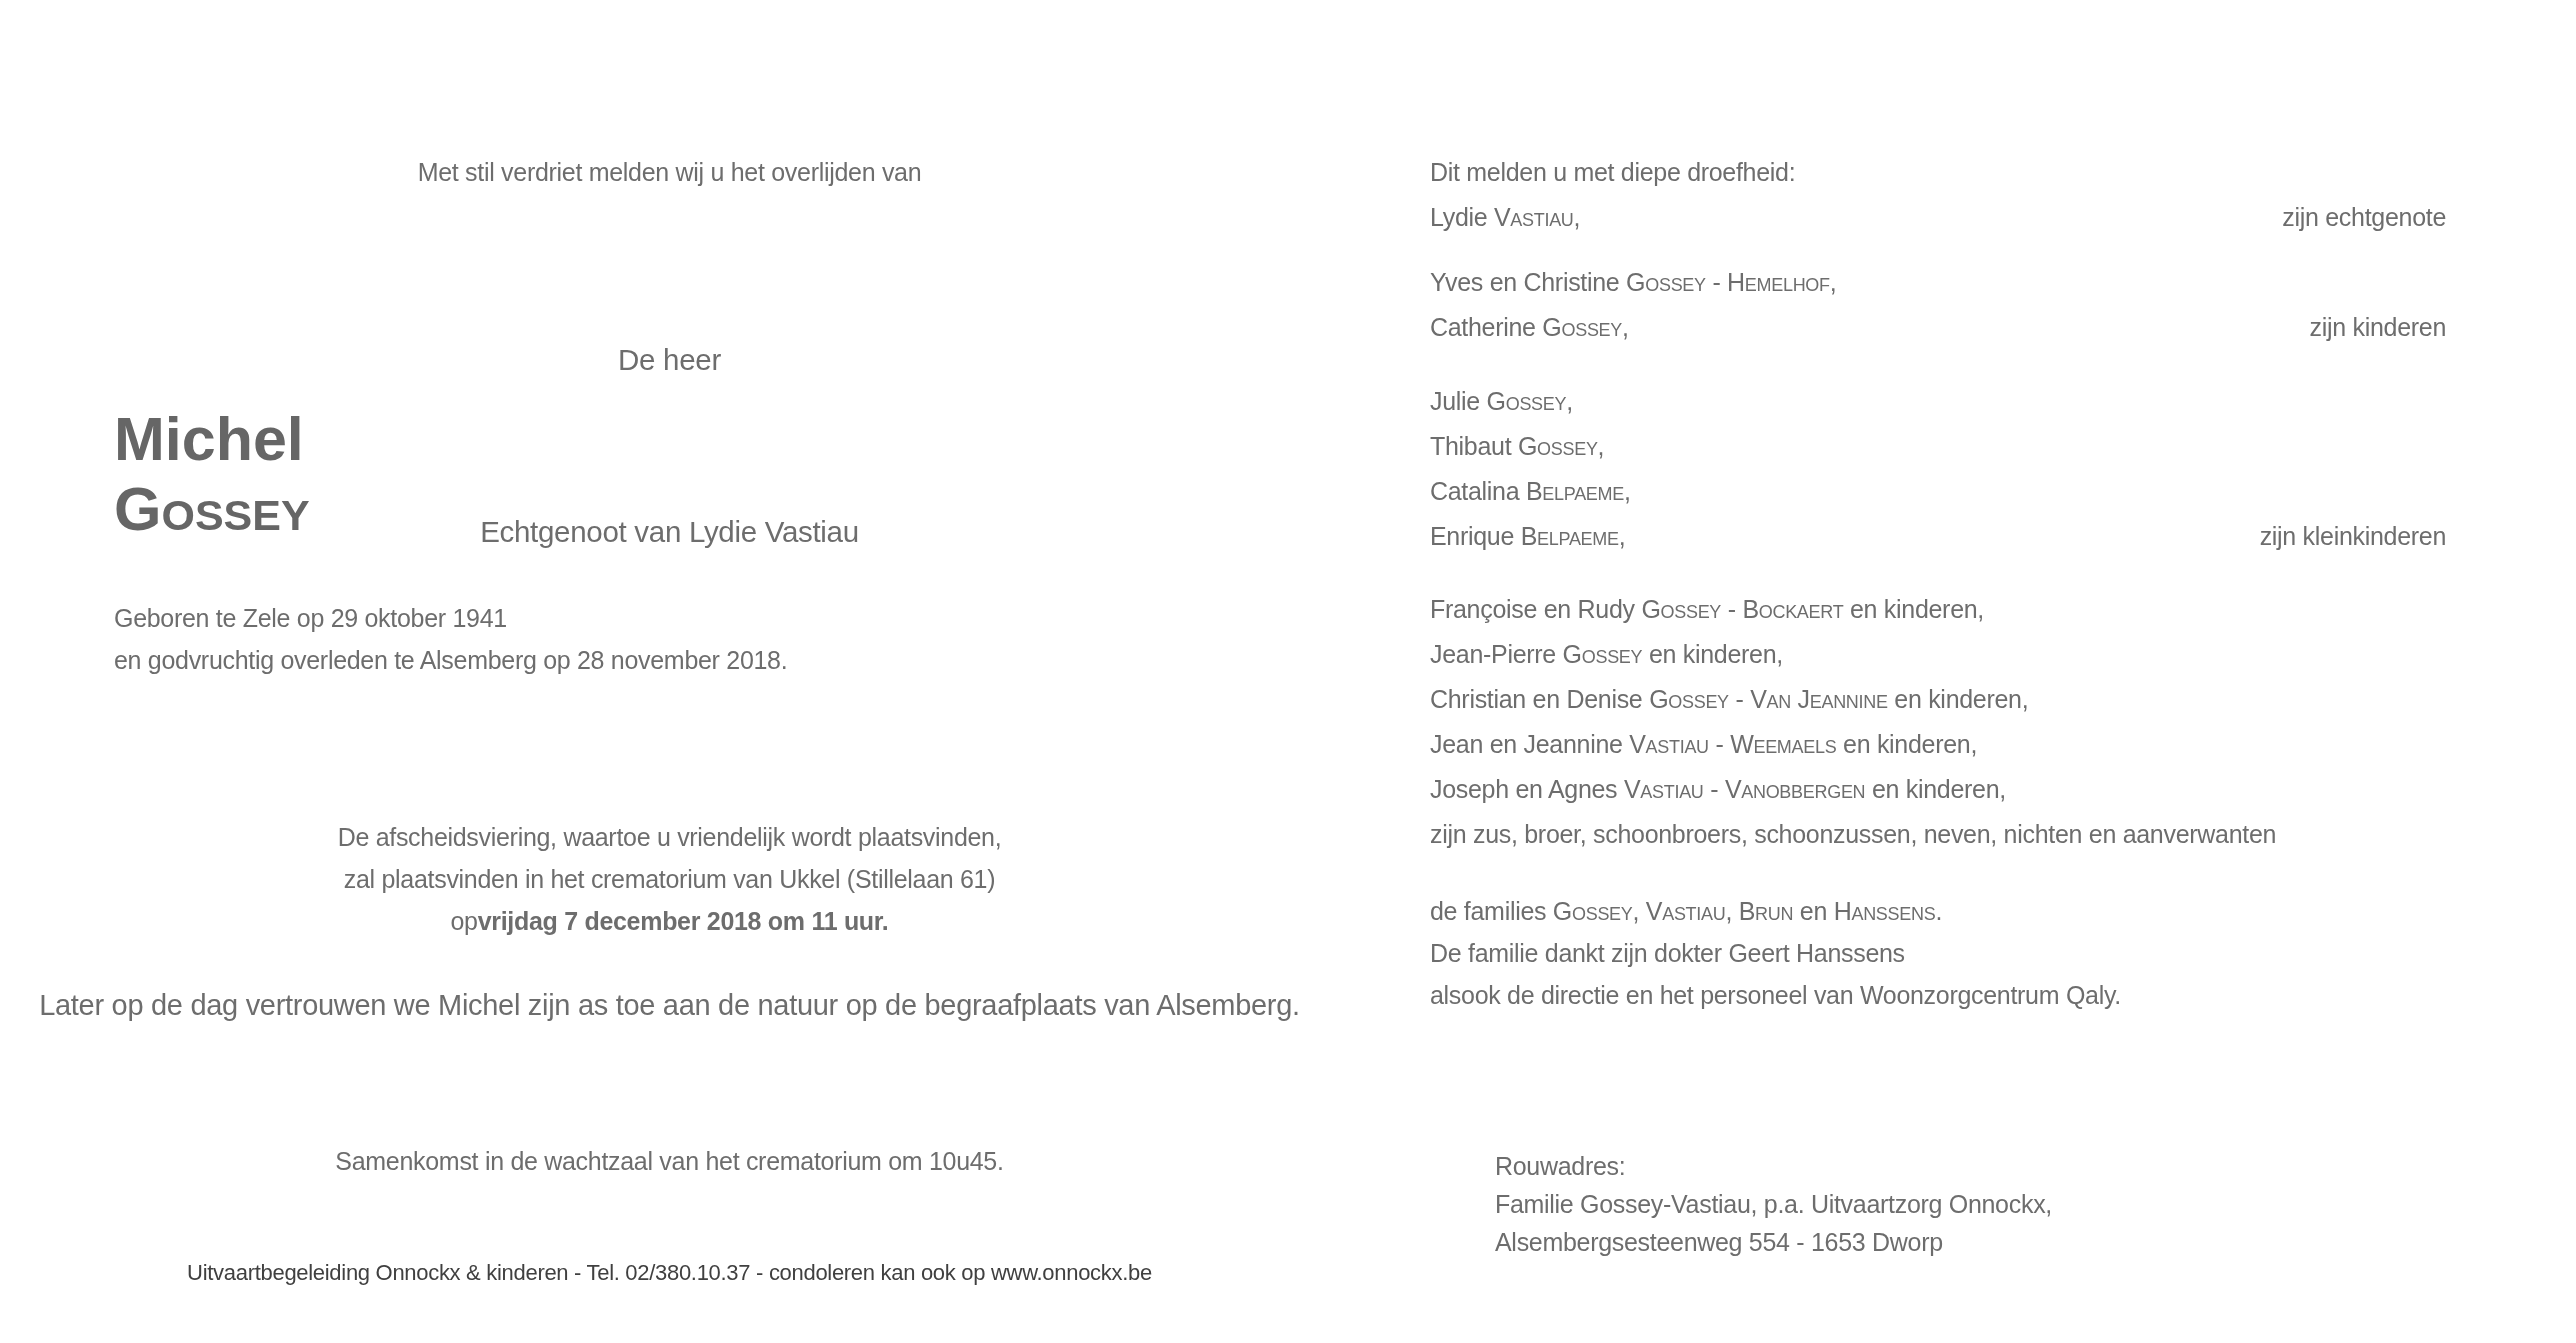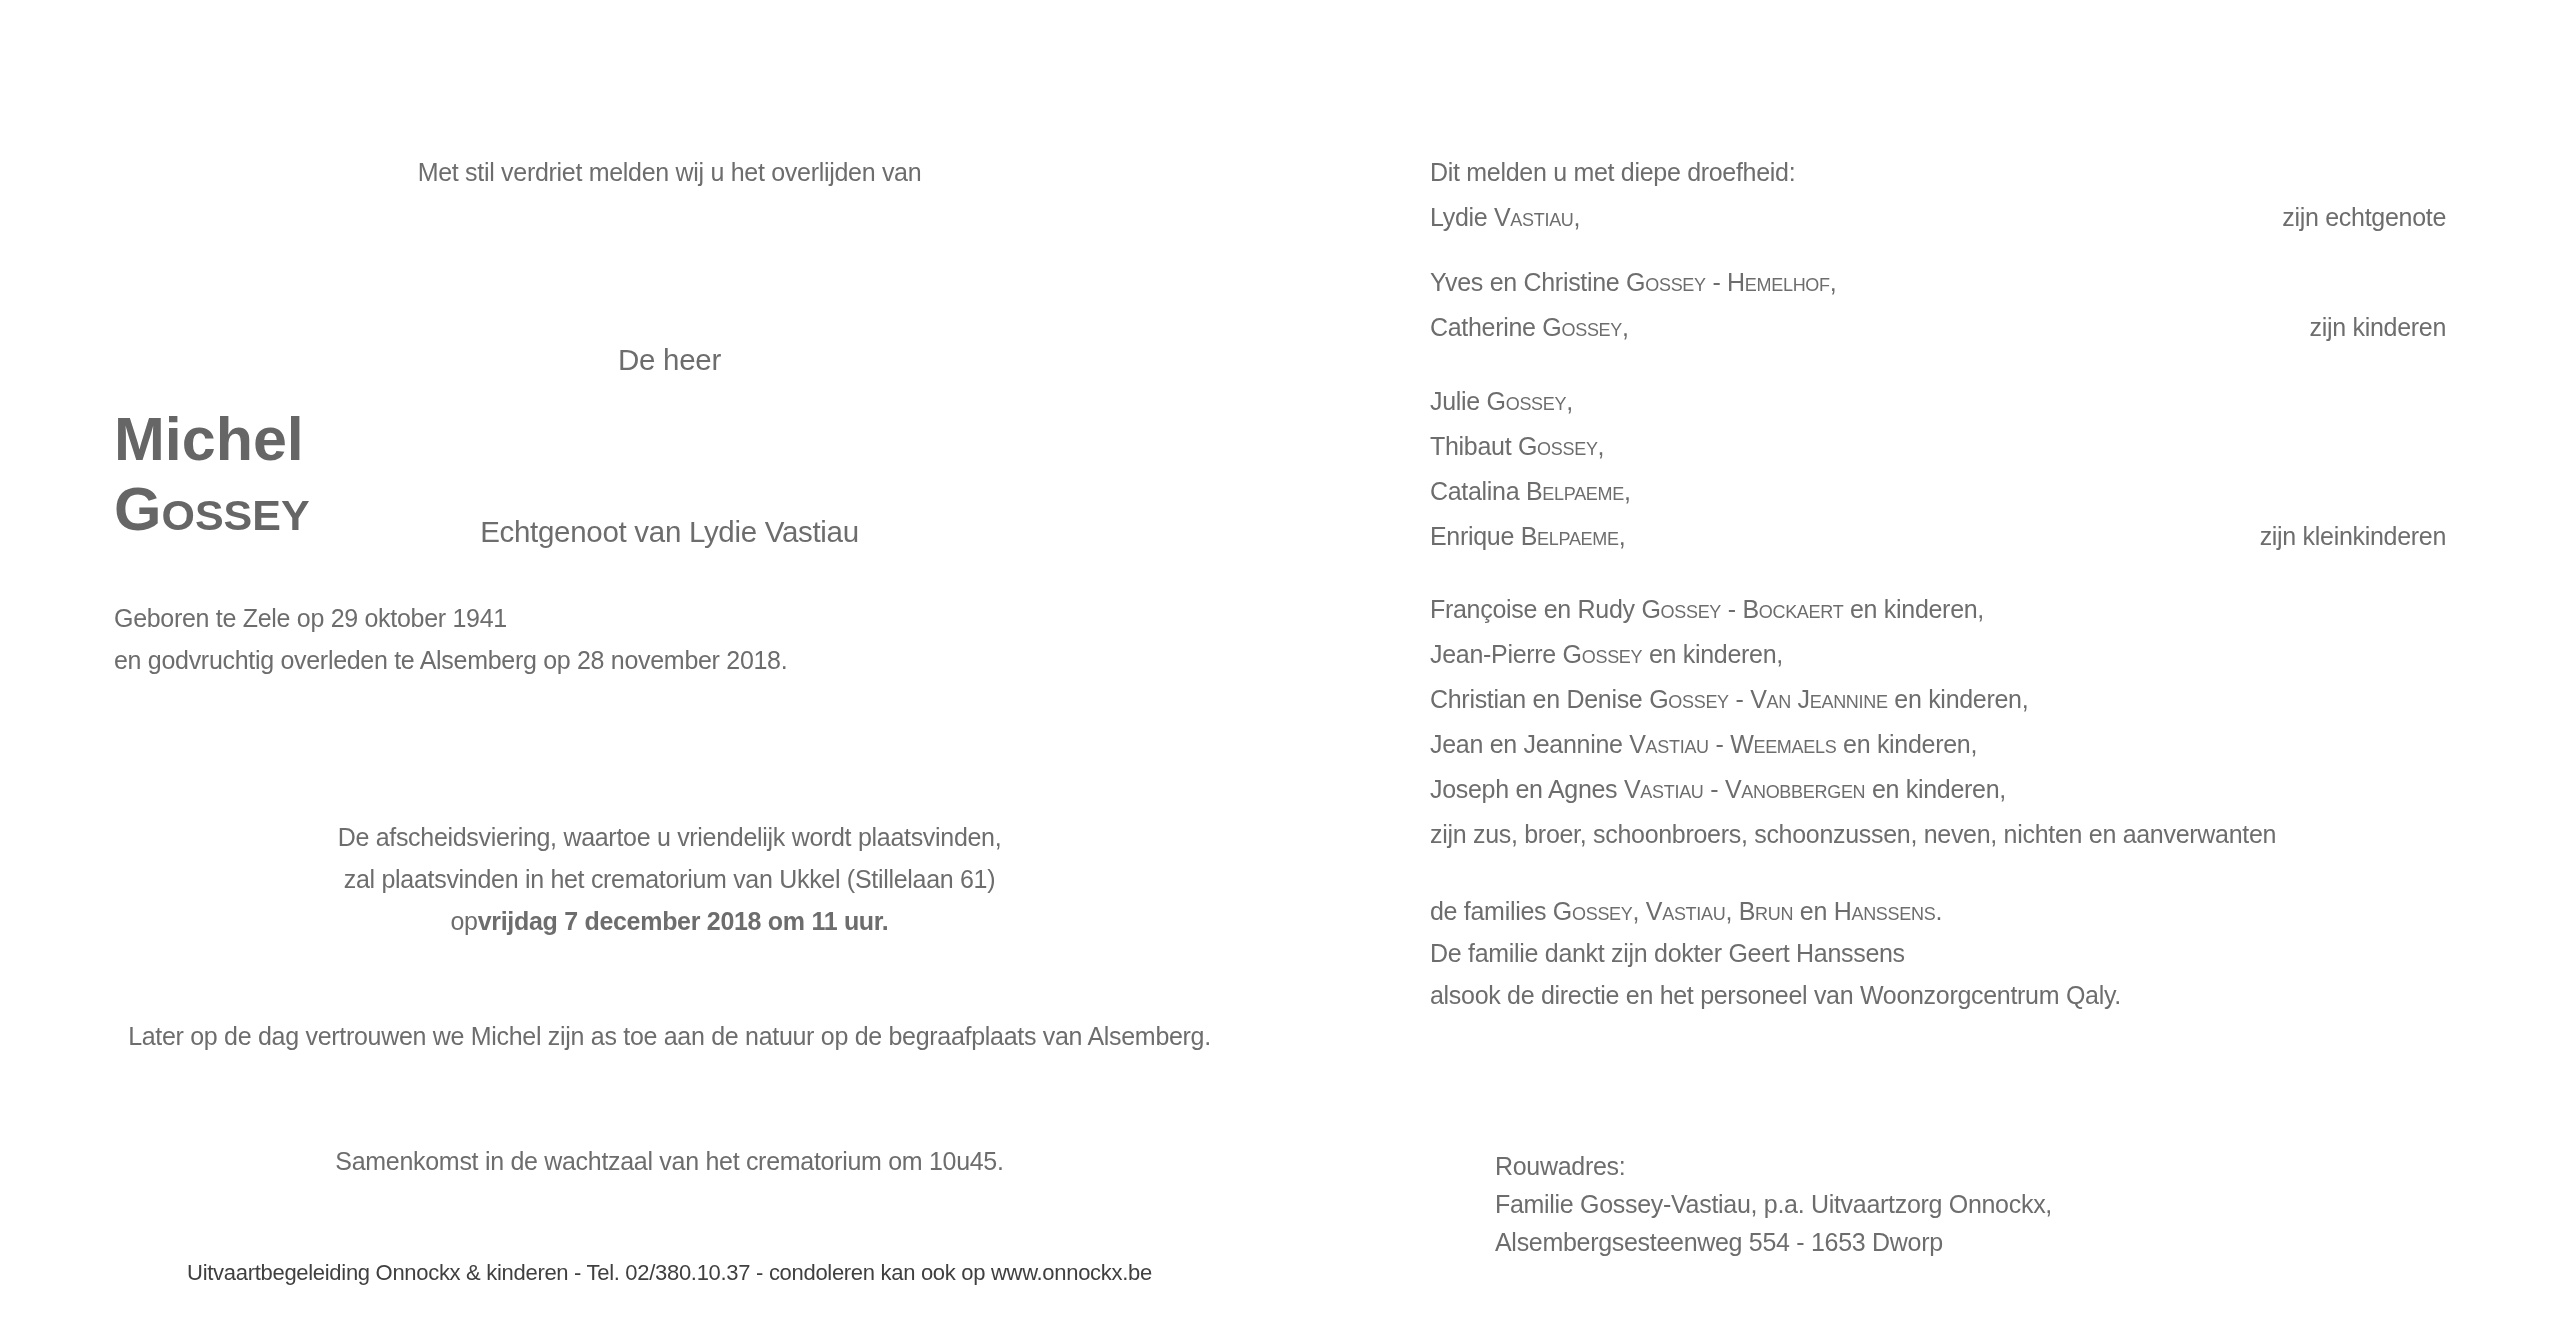--- a/index.html
+++ b/index.html
@@ -11,21 +11,21 @@
   
   .col-left{position:absolute;left:114px;top:0;width:1111px;height:1344px;}
   .col-left .block{position:absolute;width:100%;}
   .cline{display:flex;justify-content:center;white-space:nowrap;}
   .intro-l{top:158px;font-size:25px;}
   .salutation{top:343px;font-size:29.5px;}
   .deceased{top:404px;font-size:61px;font-weight:bold;color:#666666;letter-spacing:0;flex-direction:column;}
   .relation{top:515px;font-size:29.5px;}
   .life{top:597px;font-size:25px;line-height:42px;}
   .ceremony{top:816px;font-size:25px;line-height:42px;}
-  .ashes{top:1022px;font-size:25px;}
+  .ashes{top:989px;font-size:29px;}
   .gathering{top:1147px;font-size:25px;}
   .footer{top:1260px;font-size:22px;color:#404040;}
   
   .col-right{position:absolute;left:1430px;top:0;width:1016px;height:1344px;font-size:25px;}
   .col-right .block{position:absolute;width:100%;}
   .intro-r{top:158px;}
   .fam-group{position:absolute;width:100%;}
   .g0{top:203px}.g1{top:268px}.g2{top:387px}.g3{top:595px}.g4{top:897px}
   .fam-line{display:flex;justify-content:space-between;align-items:baseline;height:45px;white-space:nowrap;}
   .fam-line .tag{color:#6d6d6d;}

